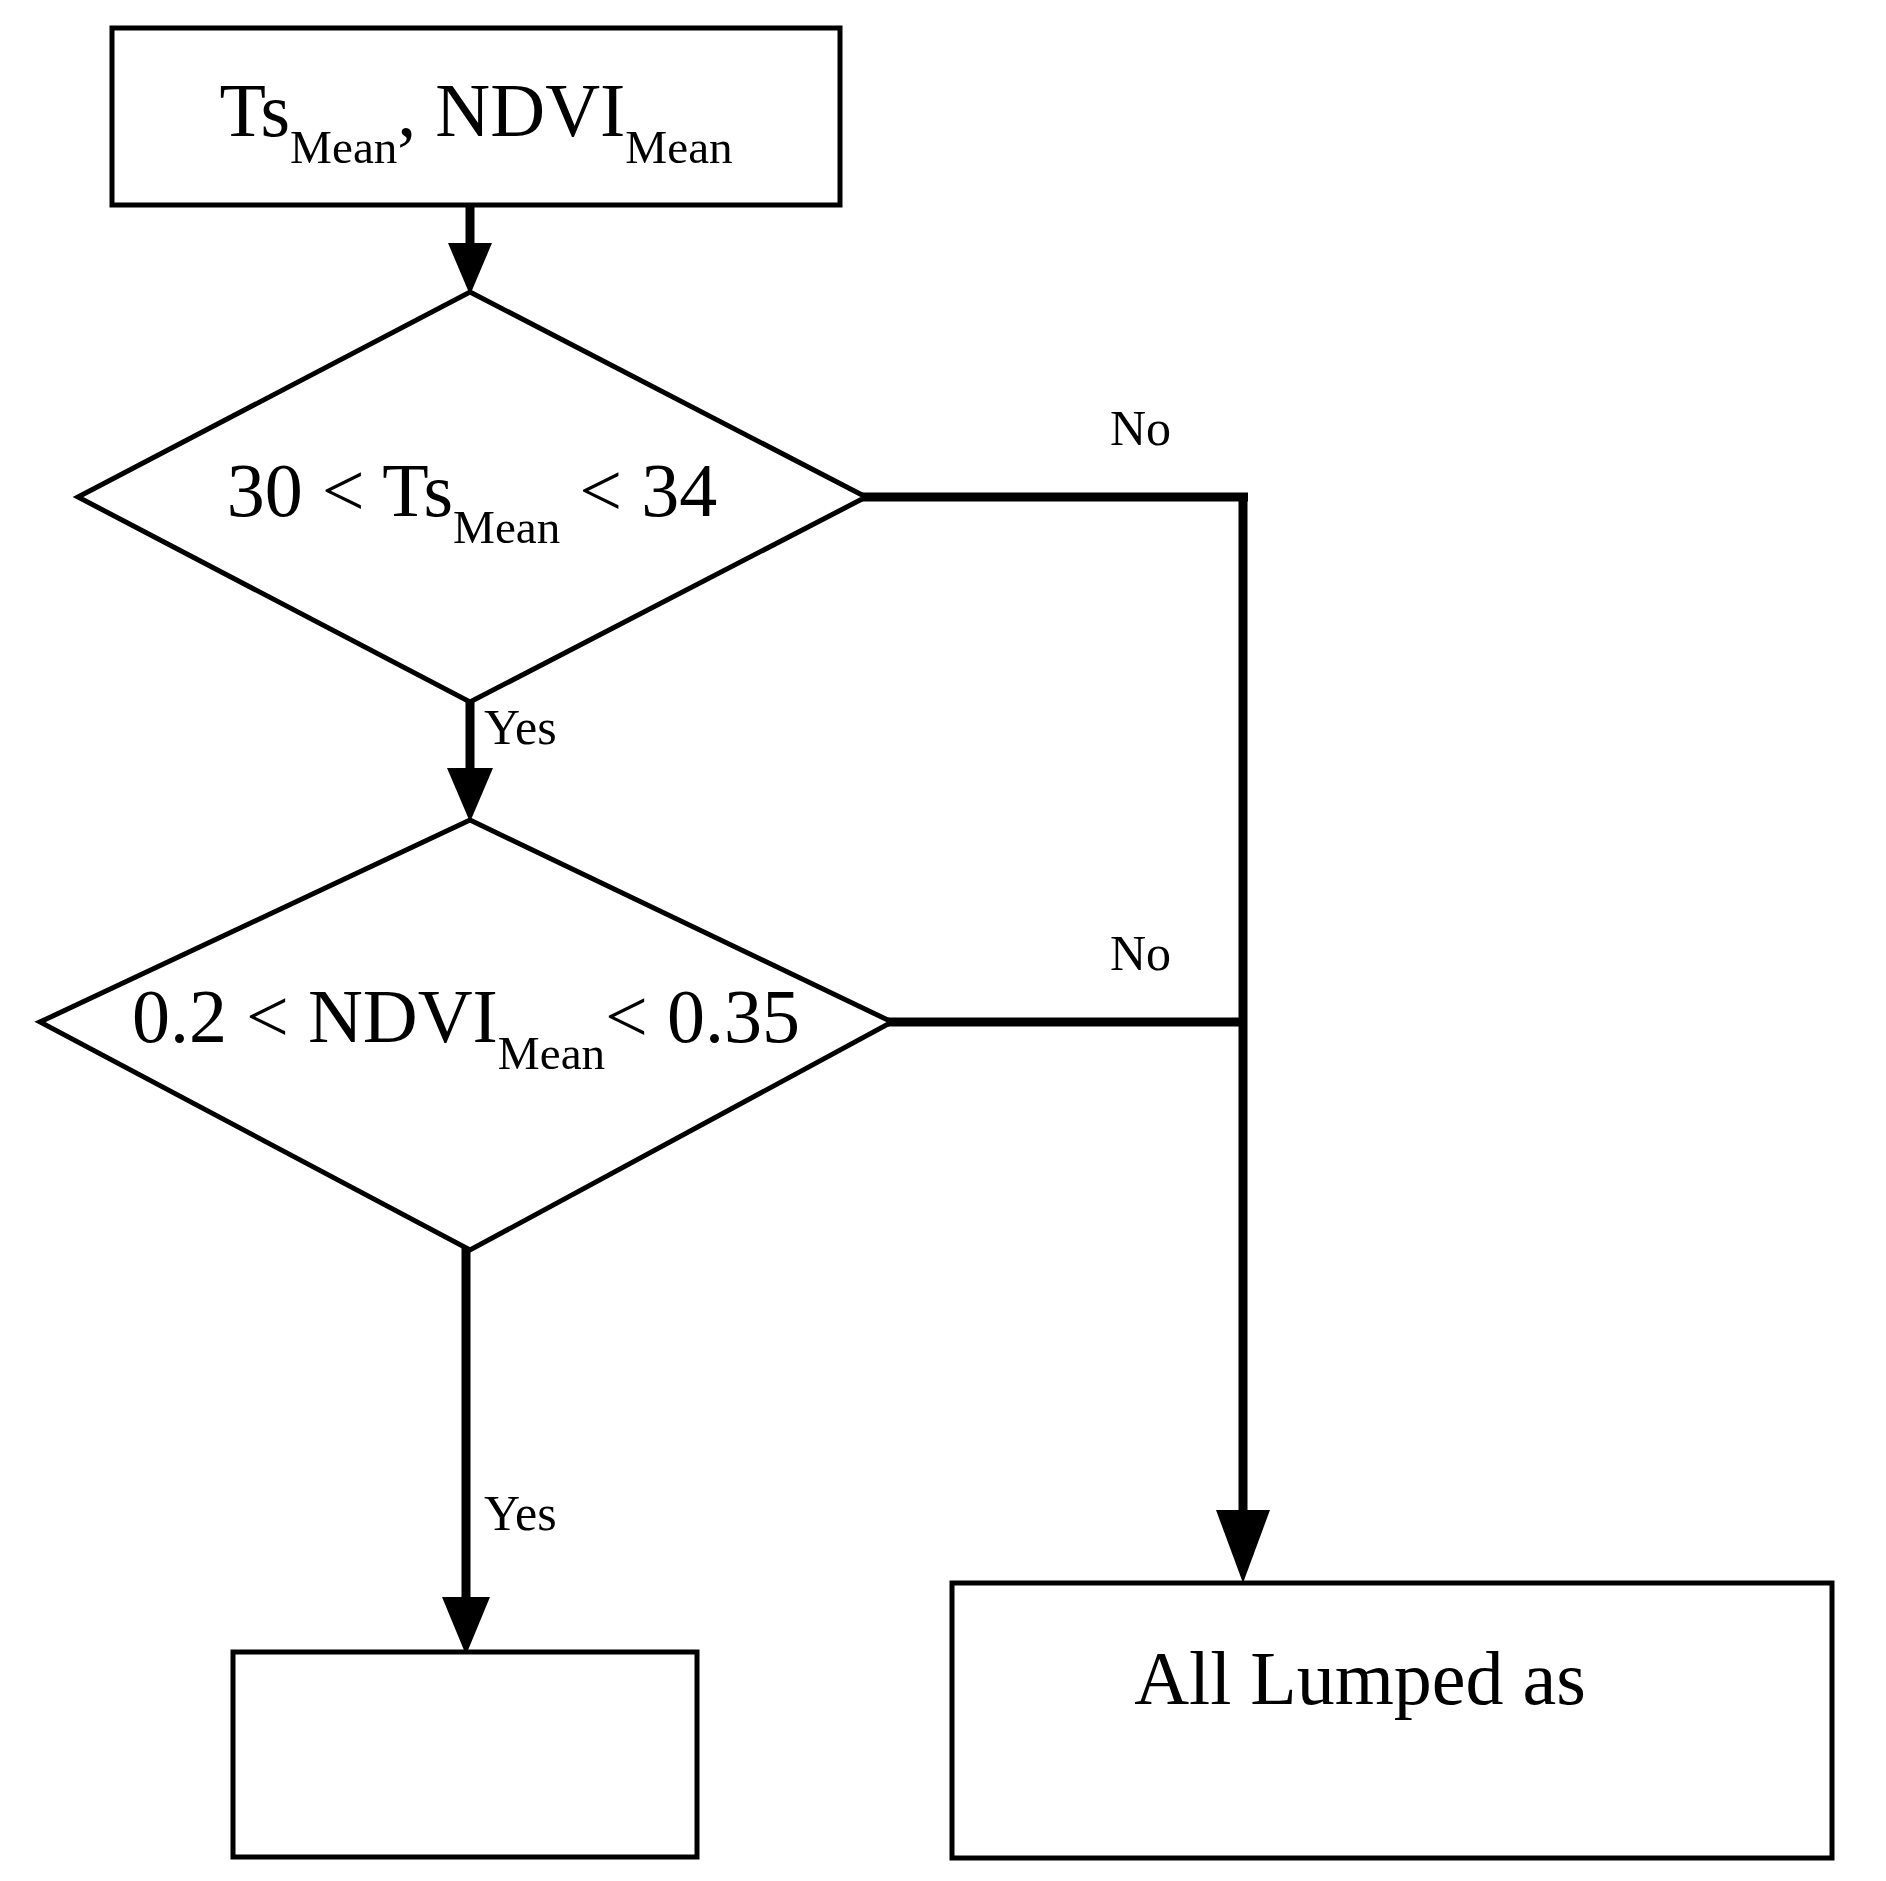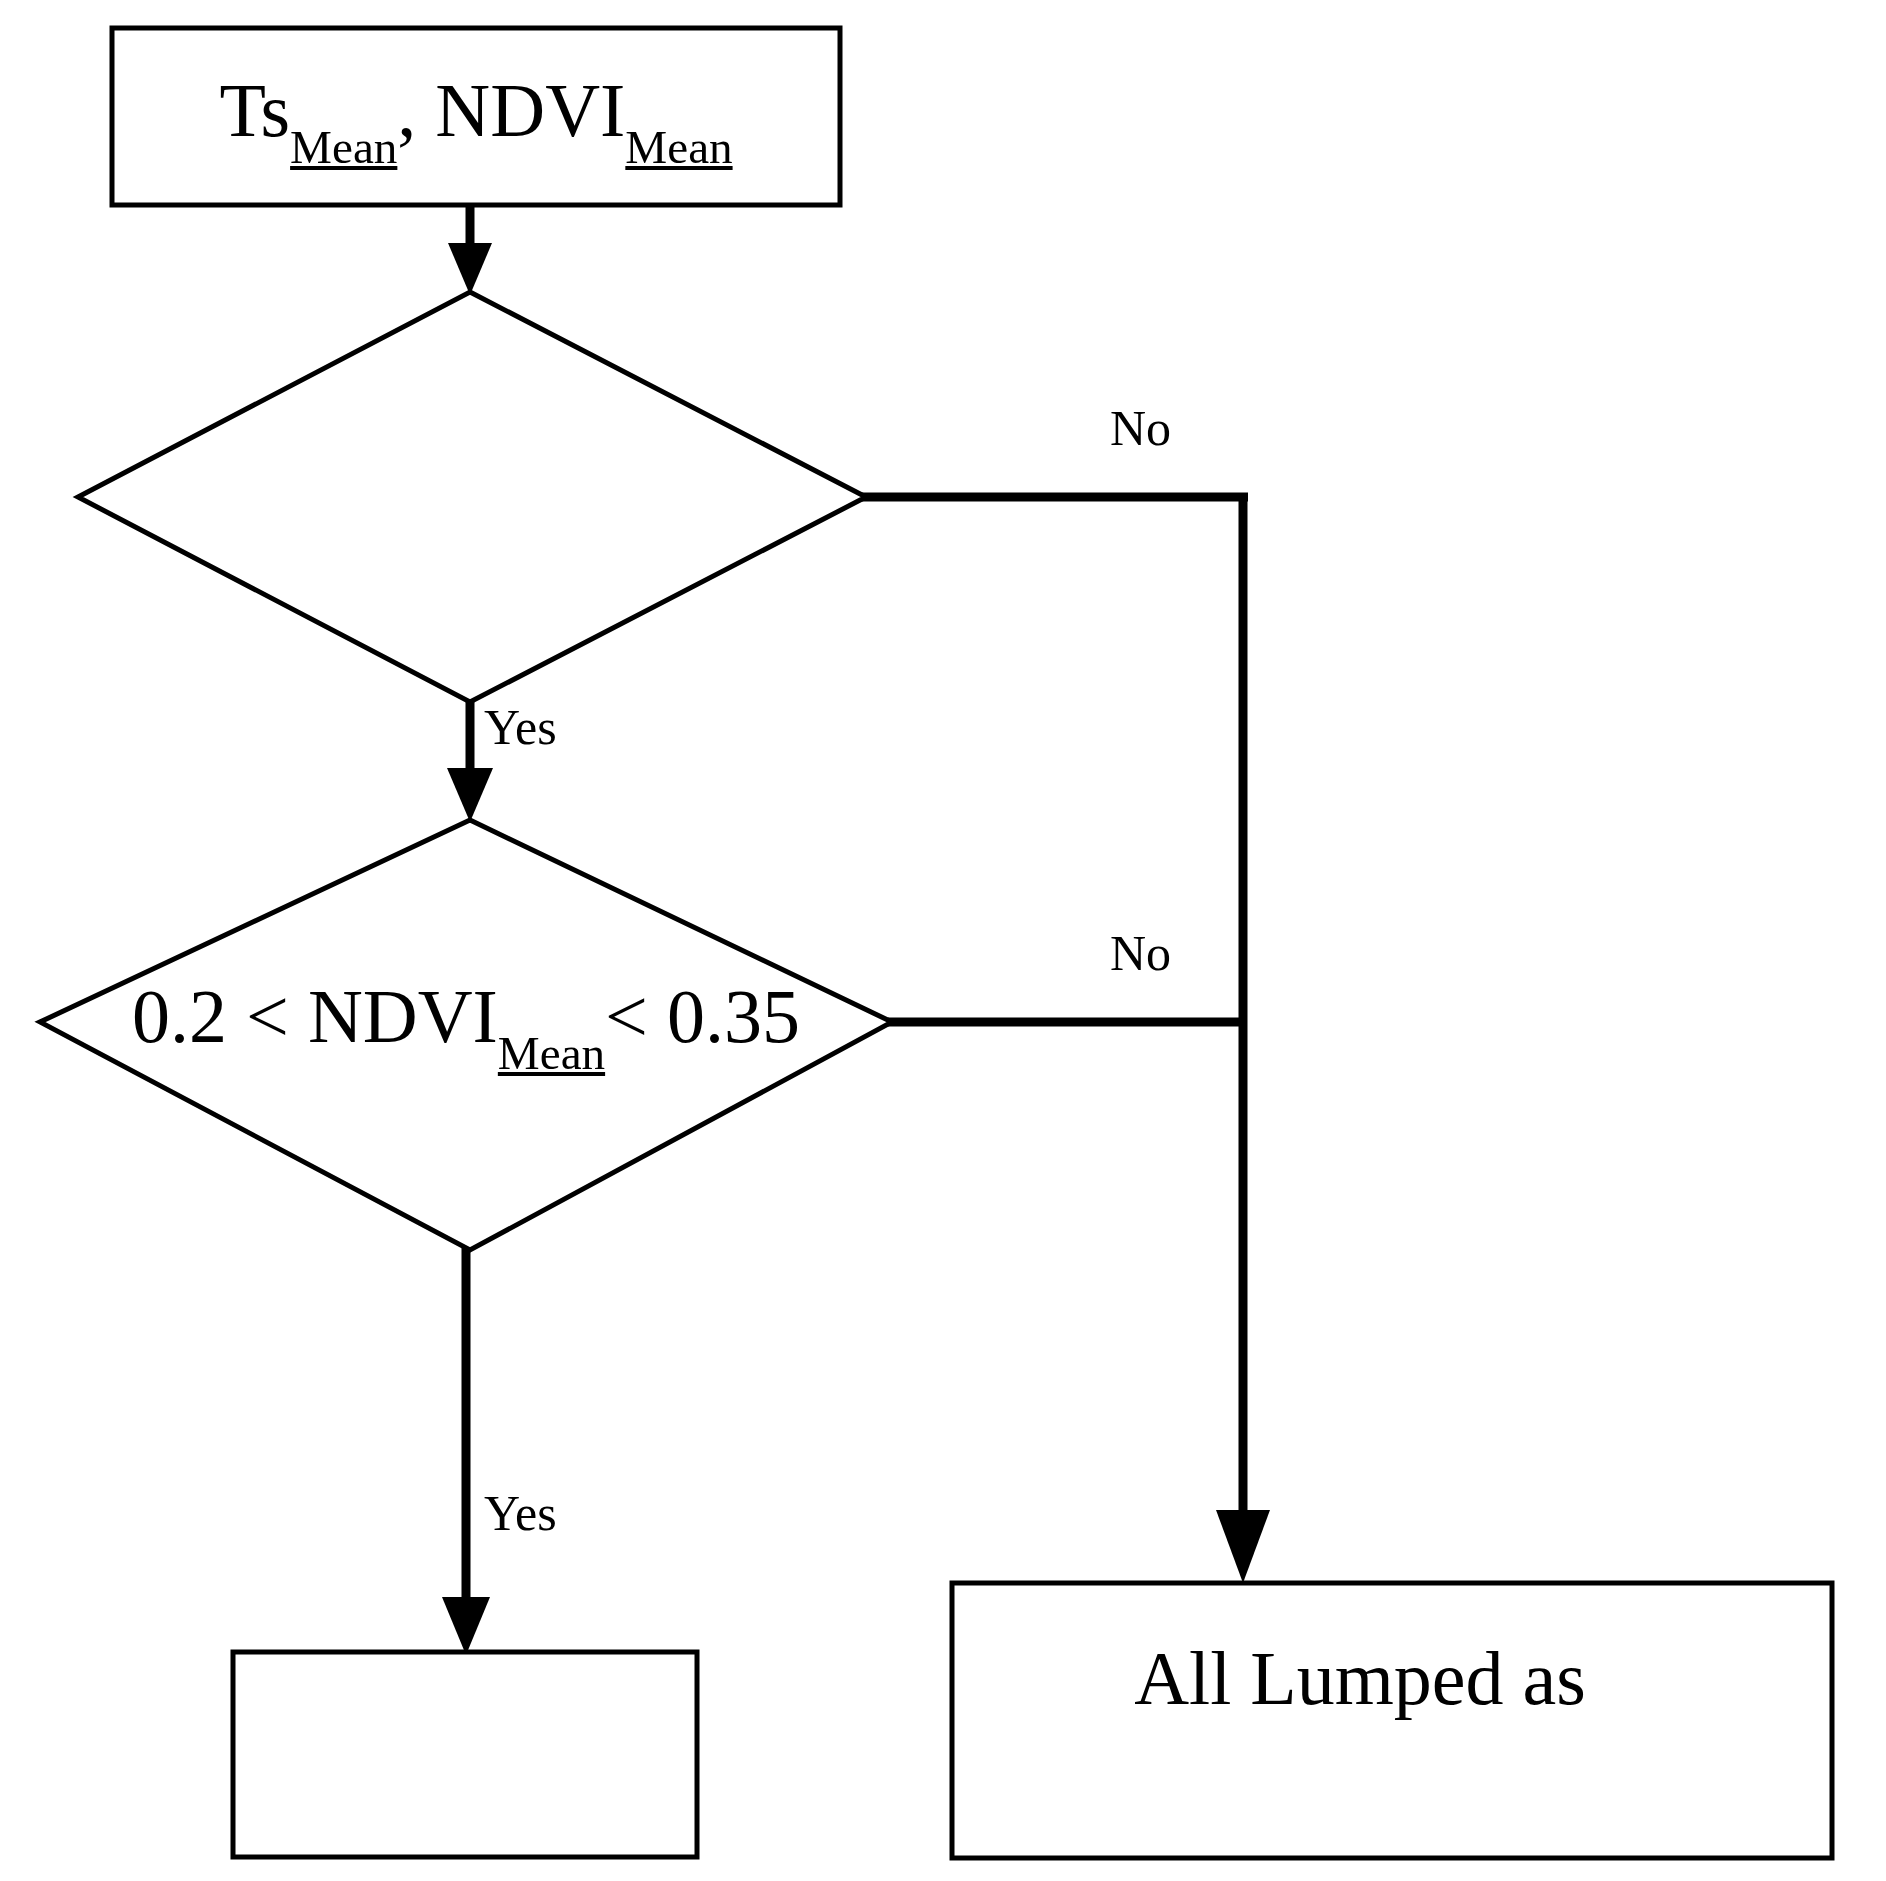--- a/index.html
+++ b/index.html
@@ -65,21 +65,20 @@
   .edge-label {
     font-size: 50px;
     font-weight: normal;
   }
   .sub {
     font-size: 0.62em;
     vertical-align: sub;
     position: relative;
     top: 0.22em;
     letter-spacing: 0;
-    text-decoration: underline;
   }
   .two-line {
     line-height: 1.32;
     white-space: normal;
   }
 </style>
 </head>
 <body>
 
 <div id="canvas">
@@ -109,20 +108,23 @@
 
     <rect class="node-shape" x="233" y="1652" width="464" height="205"></rect>
 
     <rect class="node-shape" x="952" y="1583" width="880" height="275"></rect>
   </svg>
 
   <div class="txt box-text" style="left:112px; top:72px; width:728px;">
     <span>Ts</span><span class="sub">Mean</span><span>, NDVI</span><span class="sub">Mean</span>
   </div>
 
+  <div class="txt diamond-text" style="left:78px; top:452px; width:788px;">
+    <span>30 &lt; Ts</span><span class="sub">Mean</span><span> &lt; 34</span>
+  </div>
 
   <div class="txt diamond-text" style="left:40px; top:978px; width:852px;">
     <span>0.2 &lt; NDVI</span><span class="sub">Mean</span><span>&lt; 0.35</span>
   </div>
 
   <div class="txt edge-label" style="left:1110px; top:403px; width:140px; text-align:left;">No</div>
 
   <div class="txt edge-label" style="left:484px; top:702px; width:180px; text-align:left;">Yes</div>
 
   <div class="txt edge-label" style="left:1110px; top:928px; width:140px; text-align:left;">No</div>

